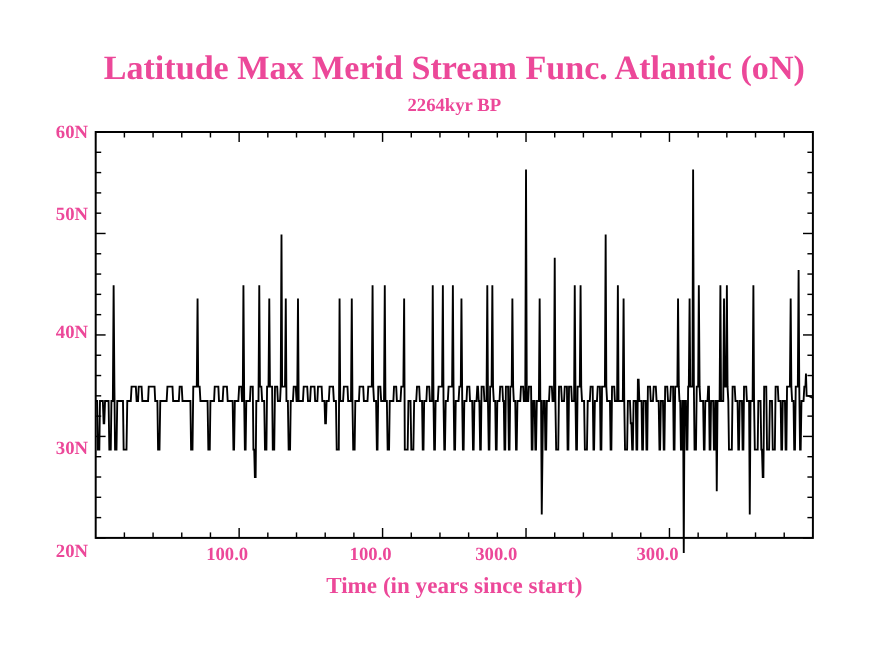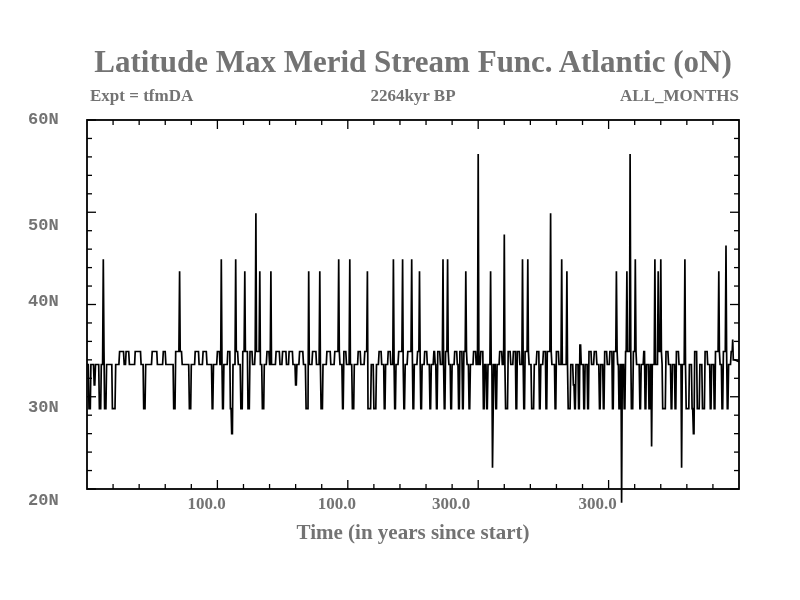--- a/index.html
+++ b/index.html
@@ -1,39 +1,37 @@
 <!DOCTYPE html>
 <html><head>
 <meta charset="utf-8">
 <style>
   html,body{margin:0;padding:0;background:#fff;}
   #canvas{position:relative;width:800px;height:600px;background:#ffffff;overflow:hidden;
-          font-family:"Liberation Serif","DejaVu Serif",serif;color:#737373;}
+          font-family:"Liberation Serif","DejaVu Serif",serif;color:#ec4899;}
   .title{position:absolute;left:13px;top:44px;width:800px;text-align:center;
          font-size:31px;font-weight:bold;letter-spacing:0px;white-space:nowrap;}
   .sub{position:absolute;top:86px;font-size:17px;font-weight:bold;white-space:nowrap;}
   .sub-expt{left:90px;}
   .sub-kyr{left:13px;width:800px;text-align:center;}
   .sub-months{right:61px;}
   .xlabel{position:absolute;left:13px;top:520px;width:800px;text-align:center;
           font-size:21px;font-weight:bold;}
-  .ytick{position:absolute;left:28px;width:52px;
-         font-size:17px;font-weight:bold;line-height:18px;font-family:Liberation Mono, monospace;}
+  .ytick{position:absolute;left:28px;width:52px;text-align:right;
+         font-size:17px;font-weight:bold;line-height:18px;}
   .xtick{position:absolute;top:494px;width:60px;
          font-size:17px;font-weight:bold;}
   svg{position:absolute;left:0;top:0;}
 </style>
 </head>
 <body>
 
 <div id="canvas">
   <div class="title">Latitude Max Merid Stream Func. Atlantic (oN)</div>
-  <div class="sub sub-expt">Expt = tfmDA</div>
   <div class="sub sub-kyr">2264kyr BP</div>
-  <div class="sub sub-months">ALL_MONTHS</div>
   <svg id="plot" width="800" height="600">
       <rect x="87" y="120" width="652" height="369" fill="none" stroke="#000000" stroke-width="1.8"></rect>
       <line x1="113.08" y1="489" x2="113.08" y2="484" stroke="#000000" stroke-width="1.3"></line>
       <line x1="113.08" y1="120" x2="113.08" y2="125" stroke="#000000" stroke-width="1.3"></line>
       <line x1="139.16" y1="489" x2="139.16" y2="484" stroke="#000000" stroke-width="1.3"></line>
       <line x1="139.16" y1="120" x2="139.16" y2="125" stroke="#000000" stroke-width="1.3"></line>
       <line x1="165.24" y1="489" x2="165.24" y2="484" stroke="#000000" stroke-width="1.3"></line>
       <line x1="165.24" y1="120" x2="165.24" y2="125" stroke="#000000" stroke-width="1.3"></line>
       <line x1="191.32" y1="489" x2="191.32" y2="484" stroke="#000000" stroke-width="1.3"></line>
       <line x1="191.32" y1="120" x2="191.32" y2="125" stroke="#000000" stroke-width="1.3"></line>
@@ -118,21 +116,21 @@
       <line x1="87" y1="138.45" x2="92" y2="138.45" stroke="#000000" stroke-width="1.3"></line>
       <line x1="739" y1="138.45" x2="734" y2="138.45" stroke="#000000" stroke-width="1.3"></line>
       <line x1="87" y1="120" x2="96" y2="120" stroke="#000000" stroke-width="1.3"></line>
       <line x1="739" y1="120" x2="730" y2="120" stroke="#000000" stroke-width="1.3"></line>
       <polyline points="87.0,364.5 88.3,364.5 89.0,408.7 90.3,408.7 90.9,364.5 93.5,364.5 94.2,384.8 94.8,384.8 95.5,364.5 98.7,364.5 99.4,408.7 100.7,408.7 101.3,364.5 102.6,364.5 103.3,259.3 104.0,351.5 104.6,408.7 105.9,408.7 106.6,364.5 111.8,364.5 112.4,408.7 115.0,408.7 115.7,364.5 118.9,364.5 119.6,351.5 123.5,351.5 124.2,364.5 125.5,364.5 126.1,351.5 128.7,351.5 129.4,364.5 134.6,364.5 135.2,351.5 140.5,351.5 141.1,364.5 143.1,364.5 143.7,408.7 145.0,408.7 145.7,364.5 151.5,364.5 152.2,351.5 156.8,351.5 157.4,364.5 162.6,364.5 163.3,351.5 165.2,351.5 165.9,364.5 173.1,364.5 173.7,408.7 175.0,408.7 175.7,351.5 178.9,351.5 179.6,271.3 180.2,351.5 181.5,351.5 182.2,364.5 188.7,364.5 189.4,408.7 190.7,408.7 191.3,364.5 194.6,364.5 195.2,351.5 198.5,351.5 199.1,364.5 202.4,364.5 203.1,351.5 206.3,351.5 207.0,364.5 211.5,364.5 212.2,408.7 212.8,408.7 213.5,364.5 216.7,364.5 217.4,351.5 219.4,351.5 220.0,364.5 220.7,364.5 221.3,259.3 222.0,364.5 222.6,408.7 223.3,408.7 223.9,364.5 227.2,364.5 227.8,351.5 229.8,351.5 230.4,408.7 231.1,408.7 231.7,433.6 232.4,433.6 233.0,364.5 235.0,364.5 235.7,259.3 236.3,351.5 237.6,351.5 238.3,364.5 240.2,364.5 240.9,408.7 242.2,408.7 242.8,351.5 244.1,351.5 244.8,271.3 245.4,351.5 247.4,351.5 248.0,408.7 249.3,408.7 250.0,351.5 252.0,351.5 252.6,364.5 254.6,364.5 255.2,351.5 255.9,213.2 256.5,351.5 259.1,351.5 259.8,271.3 260.4,364.5 261.7,364.5 262.4,408.7 263.7,408.7 264.3,364.5 266.3,364.5 267.0,351.5 268.9,351.5 269.6,364.5 270.2,364.5 270.9,271.3 271.5,364.5 275.4,364.5 276.1,351.5 279.3,351.5 280.0,364.5 281.9,364.5 282.6,351.5 285.9,351.5 286.5,364.5 288.5,364.5 289.1,351.5 292.4,351.5 293.0,364.5 295.0,364.5 295.6,384.8 296.3,384.8 296.9,364.5 298.9,364.5 299.6,351.5 302.8,351.5 303.5,364.5 305.4,364.5 306.1,408.7 308.0,408.7 308.7,271.3 309.3,364.5 311.9,364.5 312.6,351.5 315.9,351.5 316.5,364.5 319.1,364.5 319.8,271.3 320.4,364.5 321.1,408.7 322.4,408.7 323.0,364.5 326.3,364.5 326.9,351.5 330.2,351.5 330.8,364.5 334.1,364.5 334.8,351.5 338.0,351.5 338.7,259.3 339.3,351.5 340.0,364.5 341.9,364.5 342.6,408.7 343.2,408.7 343.9,351.5 345.8,351.5 346.5,364.5 349.1,364.5 349.8,259.3 350.4,364.5 351.7,364.5 352.4,408.7 353.7,408.7 354.3,364.5 357.6,364.5 358.2,351.5 360.2,351.5 360.8,364.5 364.1,364.5 364.8,351.5 366.7,351.5 367.4,271.3 368.0,408.7 370.6,408.7 371.3,364.5 373.2,364.5 373.9,408.7 375.8,408.7 376.5,364.5 378.4,364.5 379.1,351.5 381.1,351.5 381.7,364.5 383.7,364.5 384.3,408.7 385.0,408.7 385.6,364.5 387.6,364.5 388.2,351.5 390.2,351.5 390.8,364.5 392.8,364.5 393.4,259.3 394.1,364.5 394.7,408.7 395.4,408.7 396.0,364.5 398.0,364.5 398.7,351.5 401.9,351.5 402.6,259.3 403.2,364.5 403.9,408.7 404.5,408.7 405.2,364.5 407.1,364.5 407.8,351.5 411.0,351.5 411.7,259.3 412.3,351.5 413.0,408.7 413.7,408.7 414.3,364.5 416.9,364.5 417.6,351.5 418.9,351.5 419.5,271.3 420.2,364.5 420.8,408.7 421.5,408.7 422.1,364.5 424.1,364.5 424.7,351.5 426.7,351.5 427.3,364.5 429.3,364.5 430.0,408.7 430.6,408.7 431.3,364.5 433.2,364.5 433.9,351.5 434.5,351.5 435.2,364.5 435.8,364.5 436.5,408.7 437.1,408.7 437.8,351.5 439.7,351.5 440.4,364.5 442.3,364.5 443.0,259.3 443.6,364.5 444.3,408.7 444.9,408.7 445.6,351.5 446.9,351.5 447.6,259.3 448.2,351.5 448.9,364.5 450.2,364.5 450.8,408.7 451.5,408.7 452.1,364.5 454.1,364.5 454.7,351.5 456.7,351.5 457.3,364.5 458.0,364.5 458.6,408.7 459.3,408.7 459.9,351.5 461.9,351.5 462.6,408.7 463.2,408.7 463.9,351.5 465.2,351.5 465.8,271.3 466.5,351.5 467.1,364.5 468.4,364.5 469.1,408.7 469.7,408.7 470.4,364.5 473.0,364.5 473.6,351.5 475.6,351.5 476.2,364.5 477.5,364.5 478.2,154.1 478.9,364.5 480.2,364.5 480.8,351.5 482.8,351.5 483.4,408.7 484.1,408.7 484.7,364.5 486.0,364.5 486.7,408.7 487.3,408.7 488.0,364.5 489.9,364.5 490.6,271.3 491.2,364.5 491.9,364.5 492.5,467.8 493.2,408.7 493.8,364.5 495.2,364.5 495.8,408.7 496.5,408.7 497.1,364.5 499.1,364.5 499.7,351.5 501.7,351.5 502.3,364.5 503.6,364.5 504.3,234.4 504.9,364.5 505.6,408.7 507.5,408.7 508.2,351.5 510.1,351.5 510.8,364.5 512.8,364.5 513.4,351.5 515.4,351.5 516.0,408.7 516.7,408.7 517.3,351.5 519.3,351.5 519.9,364.5 521.9,364.5 522.5,259.3 523.2,364.5 523.8,408.7 524.5,408.7 525.1,351.5 527.1,351.5 527.8,259.3 528.4,351.5 529.1,364.5 531.0,364.5 531.7,408.7 533.6,408.7 534.3,364.5 536.2,364.5 536.9,351.5 538.8,351.5 539.5,408.7 540.1,408.7 540.8,364.5 542.7,364.5 543.4,351.5 545.4,351.5 546.0,408.7 546.7,408.7 547.3,351.5 549.9,351.5 550.6,213.2 551.2,351.5 551.9,364.5 554.5,364.5 555.1,408.7 555.8,408.7 556.4,351.5 558.4,351.5 559.0,364.5 561.0,364.5 561.7,259.3 562.3,364.5 563.6,364.5 564.3,364.5 566.2,364.5 566.9,271.3 567.5,364.5 568.2,408.7 570.1,408.7 570.8,364.5 572.7,364.5 573.4,384.8 574.0,384.8 574.7,408.7 575.3,408.7 576.0,364.5 578.0,364.5 578.6,408.7 579.3,408.7 579.9,345.1 580.6,345.1 581.2,364.5 583.2,364.5 583.8,408.7 584.5,408.7 585.1,364.5 587.1,364.5 587.7,408.7 588.4,408.7 589.0,351.5 591.0,351.5 591.6,364.5 593.6,364.5 594.3,351.5 596.2,351.5 596.9,364.5 598.8,364.5 599.5,408.7 600.1,408.7 600.8,364.5 602.7,364.5 603.4,408.7 604.0,408.7 604.7,351.5 606.6,351.5 607.3,364.5 609.3,364.5 609.9,351.5 611.9,351.5 612.5,408.7 613.2,408.7 613.8,351.5 615.8,351.5 616.4,271.3 617.1,351.5 617.7,364.5 618.4,364.5 619.0,408.7 619.7,408.7 620.3,364.5 621.0,364.5 621.6,502.8 622.3,364.5 623.6,364.5 624.2,408.7 624.9,408.7 625.6,351.5 626.2,351.5 626.9,271.3 627.5,351.5 629.5,351.5 630.1,154.1 630.8,351.5 631.4,408.7 632.7,408.7 633.4,351.5 634.7,351.5 635.3,259.3 636.0,351.5 636.6,364.5 639.2,364.5 639.9,408.7 640.5,408.7 641.2,364.5 643.2,364.5 643.8,351.5 644.5,351.5 645.1,408.7 645.8,408.7 646.4,364.5 648.4,364.5 649.0,408.7 649.7,408.7 650.3,364.5 651.0,364.5 651.6,446.6 652.3,364.5 654.2,364.5 654.9,259.3 655.5,364.5 657.5,364.5 658.2,271.3 658.8,351.5 660.1,351.5 660.8,259.3 661.4,351.5 662.1,364.5 662.7,408.7 665.3,408.7 666.0,351.5 667.9,351.5 668.6,364.5 670.5,364.5 671.2,408.7 671.8,408.7 672.5,364.5 674.5,364.5 675.1,408.7 675.8,408.7 676.4,351.5 678.4,351.5 679.0,364.5 681.0,364.5 681.6,467.8 682.3,364.5 684.2,364.5 684.9,259.3 685.5,364.5 686.2,408.7 688.8,408.7 689.4,364.5 691.4,364.5 692.1,408.7 692.7,408.7 693.4,433.6 694.0,433.6 694.7,351.5 696.6,351.5 697.3,408.7 699.2,408.7 699.9,364.5 701.8,364.5 702.5,408.7 704.4,408.7 705.1,351.5 707.1,351.5 707.7,364.5 709.7,364.5 710.3,408.7 711.0,408.7 711.6,364.5 713.6,364.5 714.2,408.7 714.9,408.7 715.5,351.5 718.1,351.5 718.8,271.3 719.4,351.5 720.1,364.5 721.4,364.5 722.0,408.7 722.7,408.7 723.4,351.5 725.3,351.5 726.0,245.5 726.6,351.5 727.3,408.7 727.9,408.7 728.6,364.5 730.5,364.5 731.2,351.5 732.2,351.5 732.7,339.6 733.3,359.9 735.1,359.9 739.0,361.7" fill="none" stroke="#000000" stroke-width="1.7" stroke-linejoin="miter"></polyline>
     </svg>
   <div id="ticklabels">
       <div class="ytick" style="top: 492px;">20N</div>
       <div class="ytick" style="top: 399px;">30N</div>
       <div class="ytick" style="top: 293px;">40N</div>
-      <div class="ytick" style="top: 217px;">50N</div>
+      <div class="ytick" style="top: 186px;">50N</div>
       <div class="ytick" style="top: 111px;">60N</div>
       <div class="xtick" style="left: 187.4px;">100.0</div>
       <div class="xtick" style="left: 317.8px;">100.0</div>
       <div class="xtick" style="left: 432px;">300.0</div>
       <div class="xtick" style="left: 578.6px;">300.0</div>
     </div>
   <div class="xlabel">Time (in years since start)</div>
 </div>
 
 </body></html>

